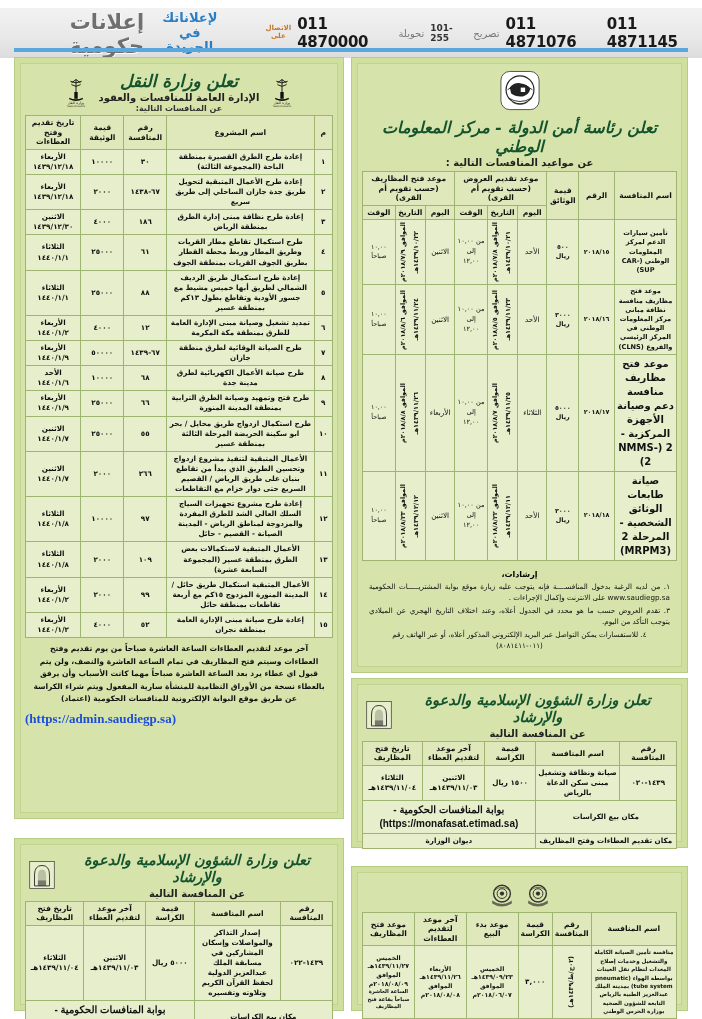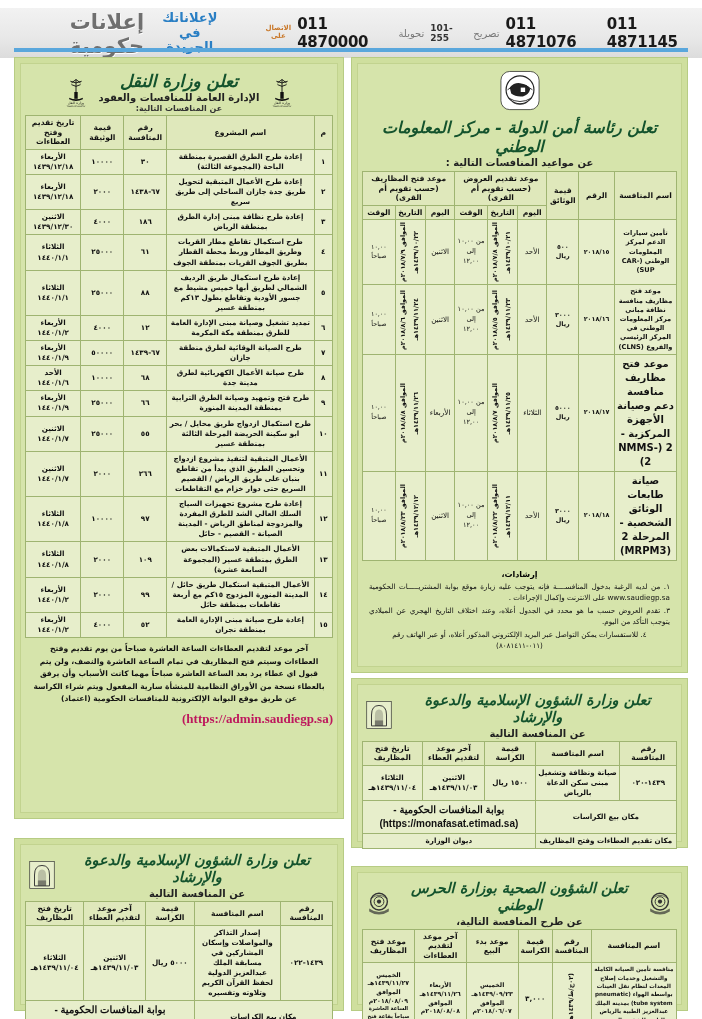--- a/index.html
+++ b/index.html
@@ -120,23 +120,23 @@
     white-space: nowrap; font-size: 6.4px; font-weight: bold;
     line-height: 1.5; margin: 0 auto; display: inline-block;
   }
   .vwrap { display: flex; align-items: center; justify-content: center; height: 100%; }
 
   .footnote {
     font-size: 7.6px; font-weight: bold; color: #111;
     line-height: 1.65; text-align: center; padding: 5px 8px 2px;
   }
   .url-big {
-    font-size: 13px; font-weight: bold; color: #be185d;
+    font-size: 13px; font-weight: bold; color: #1d4ed8;
     font-family: "Liberation Serif", serif;
-    text-align: right; padding: 3px 0 2px; direction: ltr;
+    text-align: left; padding: 3px 0 2px; direction: ltr;
   }
 
   .notes { padding: 9px 7px 4px; }
   .notes-title {
     font-size: 8px; font-weight: bold; text-align: center; margin-bottom: 2px;
   }
   .note-li {
     font-size: 7.2px; color: #111; line-height: 1.6;
     text-align: justify; margin-bottom: 1px;
   }
@@ -613,24 +613,20 @@
       <div class="panel-head">
         <span class="emblem sq">
           <svg viewBox="0 0 40 40" width="28" height="28">
             <circle cx="20" cy="18" r="12" fill="none" stroke="#333" stroke-width="2"></circle>
             <circle cx="20" cy="18" r="7" fill="none" stroke="#333" stroke-width="1.4"></circle>
             <circle cx="20" cy="18" r="3" fill="#333"></circle>
             <path d="M6 28 Q20 38 34 28 L34 32 Q20 41 6 32 Z" fill="#333" opacity="0.7"></path>
             <path d="M8 14 Q20 4 32 14" fill="none" stroke="#333" stroke-width="1"></path>
           </svg>
         </span>
-        <div class="panel-head-text">
-          <div class="panel-title sm">تعلن الشؤون الصحية بوزارة الحرس الوطني</div>
-          <div class="panel-sub">عن طرح المنافسة التالية،</div>
-        </div>
         <span class="emblem sq">
           <svg viewBox="0 0 40 40" width="28" height="28">
             <circle cx="20" cy="18" r="12" fill="none" stroke="#333" stroke-width="2"></circle>
             <circle cx="20" cy="18" r="7" fill="none" stroke="#333" stroke-width="1.4"></circle>
             <circle cx="20" cy="18" r="3" fill="#333"></circle>
             <path d="M6 28 Q20 38 34 28 L34 32 Q20 41 6 32 Z" fill="#333" opacity="0.7"></path>
             <path d="M8 14 Q20 4 32 14" fill="none" stroke="#333" stroke-width="1"></path>
           </svg>
         </span>
       </div>

